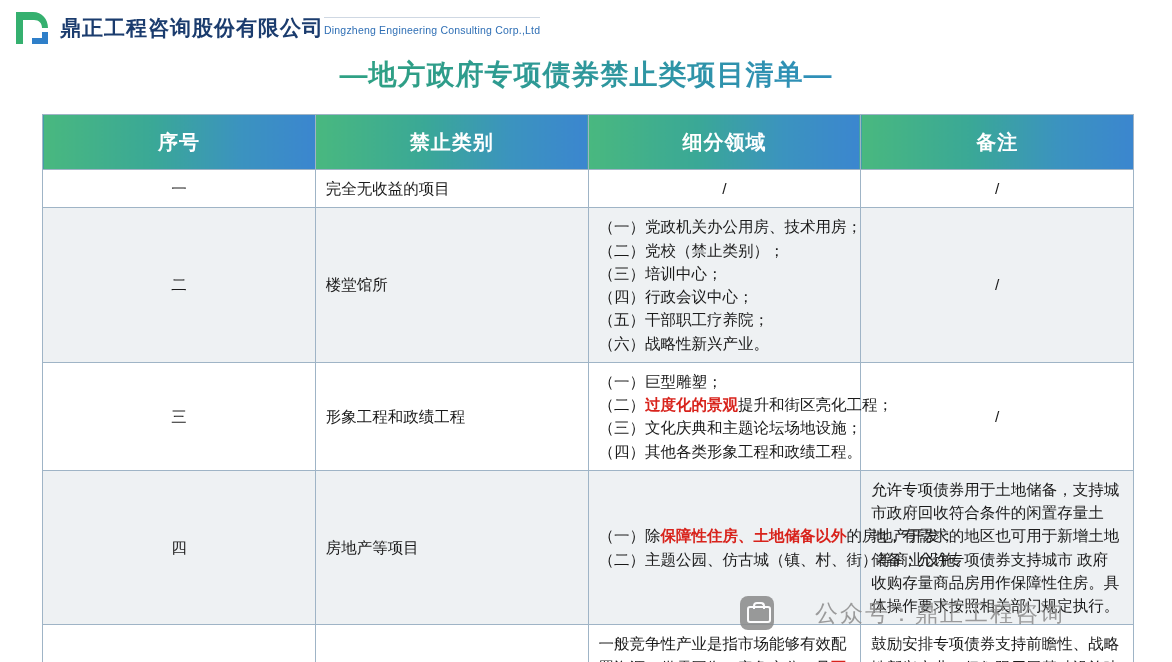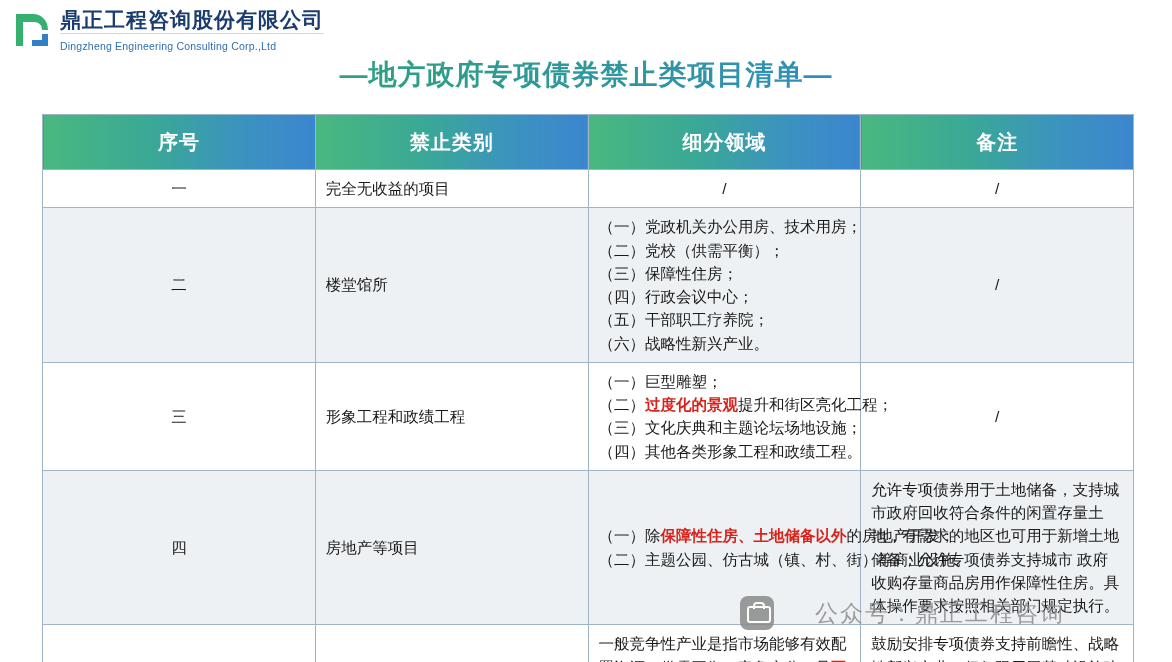--- a/index.html
+++ b/index.html
@@ -25,21 +25,20 @@
     align-items: center;
   }
   .logo-mark {
     width: 40px;
     height: 40px;
     margin-right: 8px;
     flex: none;
   }
   .logo-text {
     display: flex;
-    flex-direction: column;
     justify-content: flex-start;
   }
   .logo-cn {
     font-size: 21px;
     font-weight: bold;
     letter-spacing: 1px;
     color: #1b3c6e;
     line-height: 1.15;
     white-space: nowrap;
   }
@@ -211,22 +210,22 @@
           <td class="col-field center">
             <div class="line">/</div>
           </td>
           <td class="col-note note-text center">/</td>
         </tr>
         <tr class="shade">
           <td class="col-no">二</td>
           <td class="col-cat">楼堂馆所</td>
           <td class="col-field">
             <div class="line">（一）党政机关办公用房、技术用房；</div>
-            <div class="line">（二）党校（供需平衡）；</div>
-            <div class="line">（三）保障性住房；</div>
+            <div class="line">（二）党校（禁止类别）；</div>
+            <div class="line">（三）培训中心；</div>
             <div class="line">（四）行政会议中心；</div>
             <div class="line">（五）干部职工疗养院；</div>
             <div class="line">（六）战略性新兴产业。</div>
           </td>
           <td class="col-note note-text center">/</td>
         </tr>
         <tr>
           <td class="col-no">三</td>
           <td class="col-cat">形象工程和政绩工程</td>
           <td class="col-field">

